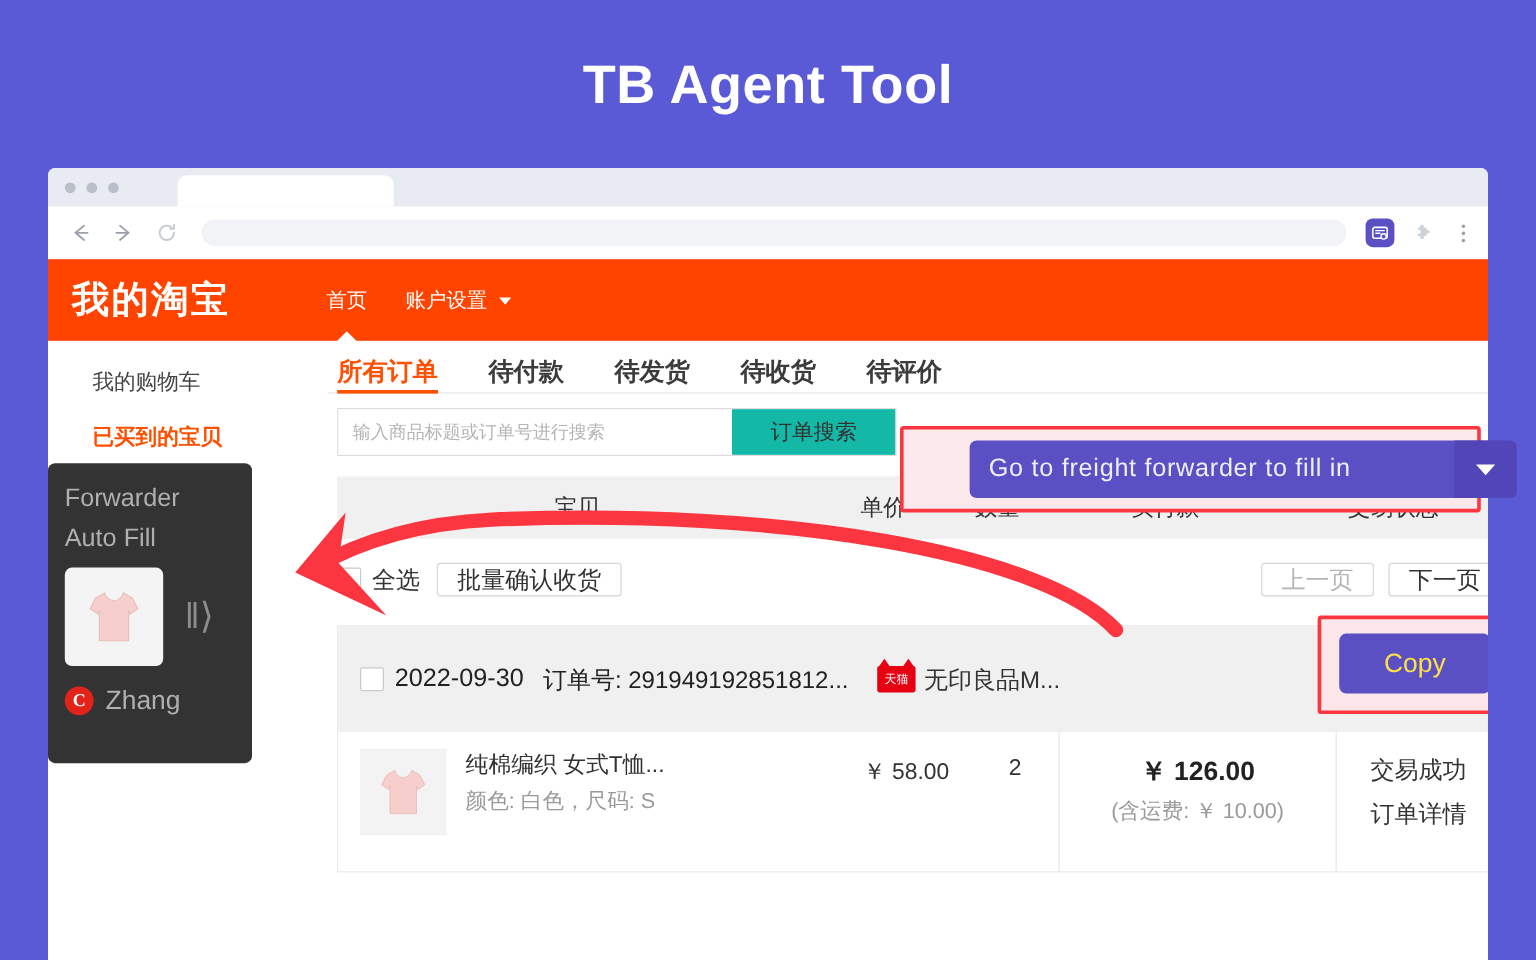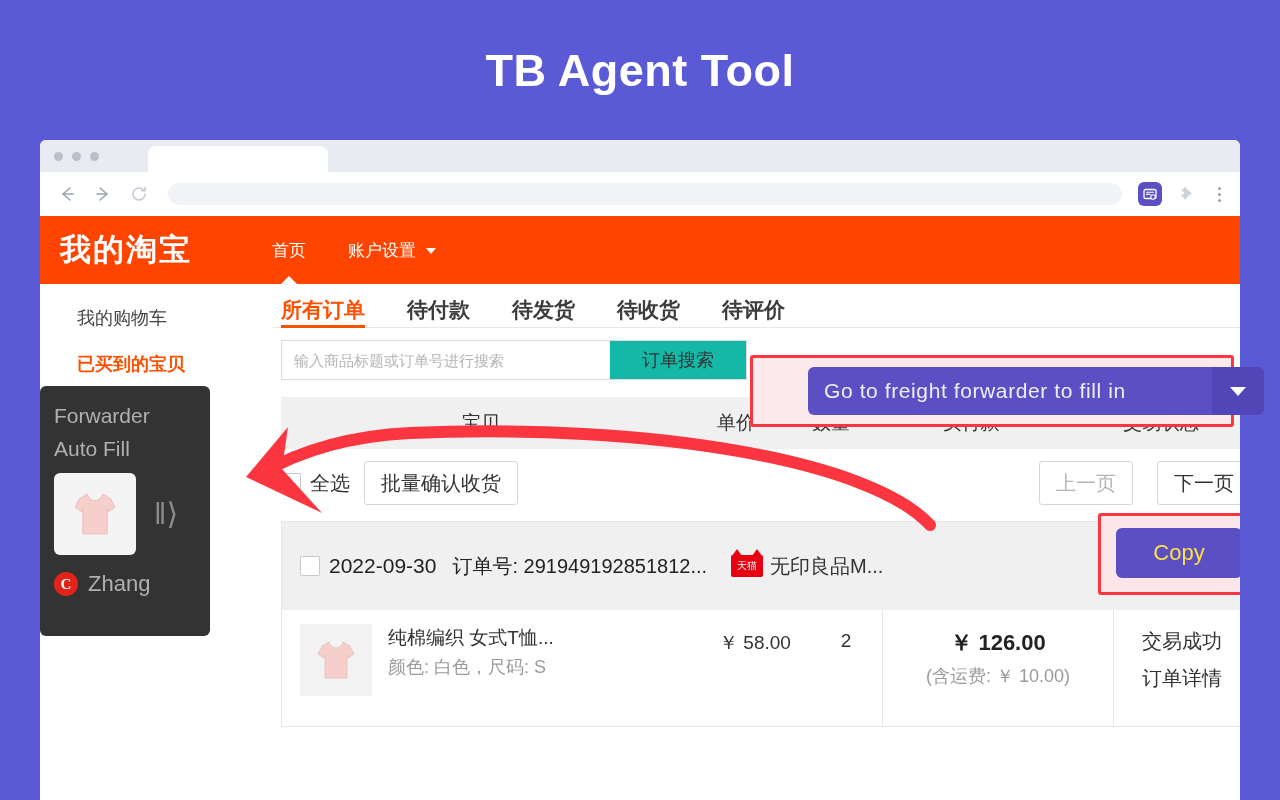--- a/index.html
+++ b/index.html
@@ -73,21 +73,21 @@
   .tb-header {
     height: 68px; background: #ff4400;
     display: flex; align-items: center;
     position: relative;
   }
   .tb-logo {
     color: #ffffff; font-size: 31px; font-weight: bold;
     padding-left: 20px; letter-spacing: 2px;
     font-family: "DejaVu Sans", "Liberation Sans", sans-serif;
   }
-  .tb-nav { display: flex; align-items: center; gap: 42px; margin-left: 80px; }
+  .tb-nav { display: flex; align-items: center; gap: 32px; margin-left: 80px; }
   .tb-nav-item { color: #ffffff; font-size: 17px; position: relative; }
   .tb-nav-item.active::after {
     content: ""; position: absolute;
     left: 50%; transform: translateX(-50%);
     bottom: -23px;
     border-left: 9px solid transparent;
     border-right: 9px solid transparent;
     border-bottom: 9px solid #ffffff;
   }
   .caret-down {
@@ -178,26 +178,26 @@
     display: flex; align-items: center;
     margin: 10px 0 0 8px; height: 48px;
   }
   .chk {
     width: 20px; height: 20px; border: 1px solid #c9c9c9;
     background: #fff; border-radius: 2px; margin-right: 9px;
   }
   .act-label { font-size: 20px; color: #333; margin-right: 14px; }
   .btn-outline {
     border: 1px solid #d6d6d6; background: #fff;
-    height: 44px; padding: 0 16px;
+    height: 28px; padding: 0 16px;
     display: flex; align-items: center; justify-content: center;
     font-size: 20px; color: #333; border-radius: 3px;
     font-family: "Liberation Sans", sans-serif;
   }
-  .pager { margin-left: auto; display: flex; gap: 24px; }
+  .pager { margin-left: auto; display: flex; gap: 12px; }
   .pager .btn-outline.disabled { color: #b5b5b5; }
 
   
   .order-card { margin: 14px 0 0 8px; border: 1px solid #e6e6e6; }
   .order-head {
     background: #f0f0f0; height: 88px;
     display: flex; align-items: center; padding-left: 18px;
     position: relative;
   }
   .order-date { font-size: 21px; color: #222; margin-right: 16px; }

